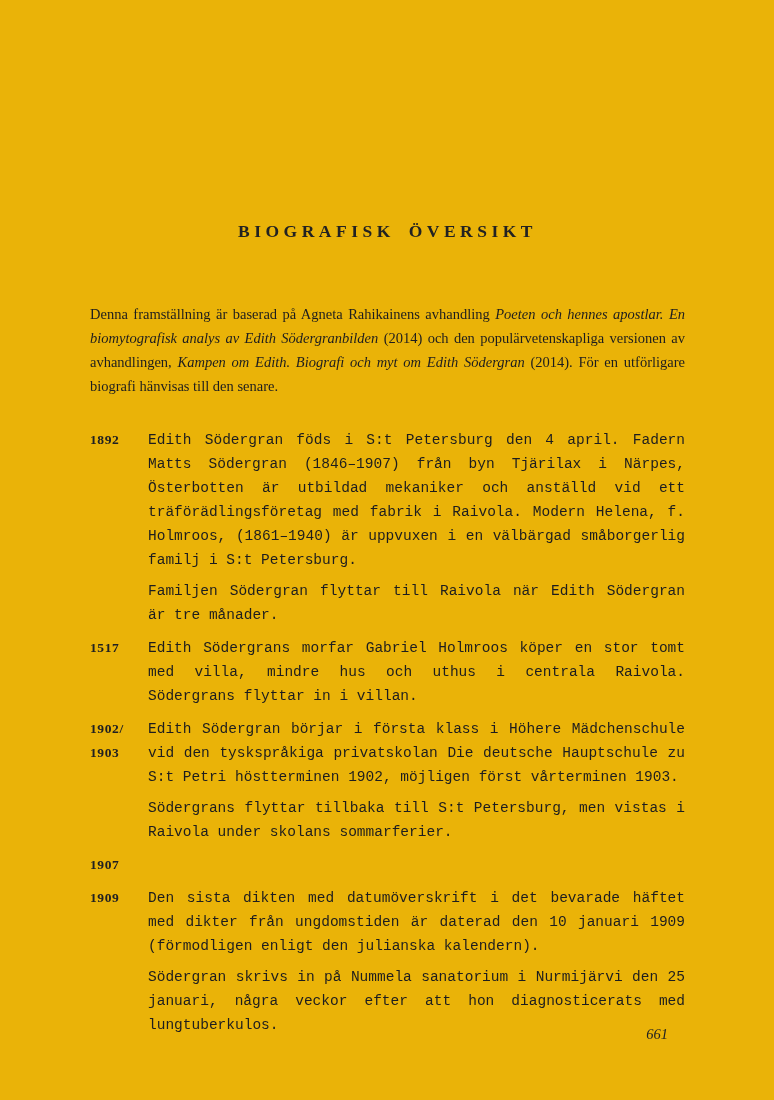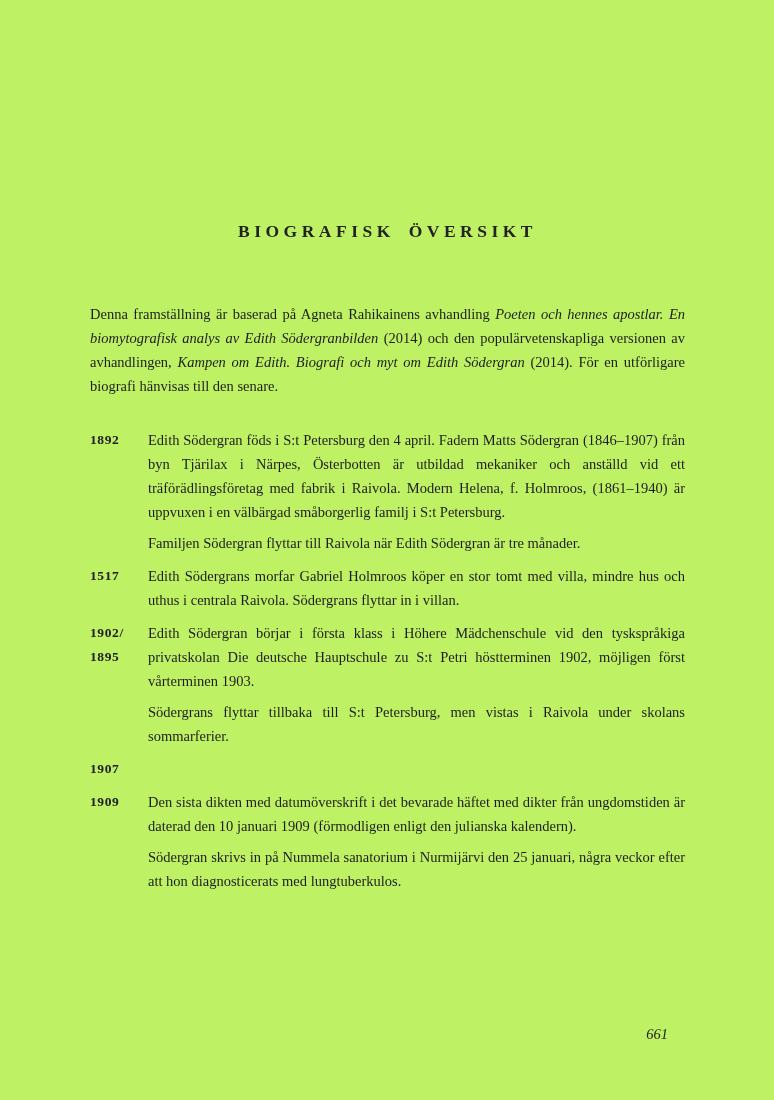--- a/index.html
+++ b/index.html
@@ -5,21 +5,21 @@
   html, body {
     margin: 0;
     padding: 0;
     background: #ffffff;
   }
   .page {
     position: relative;
     width: 774px;
     height: 1100px;
     margin: 0 auto;
-    background: #bef264;
+    background: #eab308;
     color: #1d1d1f;
     font-family: "Liberation Serif", "DejaVu Serif", serif;
     box-sizing: border-box;
     padding: 0 89px 16px 90px;
     overflow: hidden;
   }
   .title {
     margin: 0;
     padding-top: 221px;
     font-size: 17.5px;
@@ -57,20 +57,21 @@
   }
   .entry .body {
     flex: 1 1 auto;
     min-width: 0;
   }
   .entry .body p {
     margin: 0 0 7px 0;
     font-size: 14.5px;
     line-height: 24px;
     text-align: justify;
+    font-family: Liberation Mono, monospace;
   }
   .entry .body p:last-child {
     margin-bottom: 0;
   }
   .folio {
     position: absolute;
     top: 1026px;
     right: 106px;
     font-size: 14.5px;
     color: #222222;
@@ -96,21 +97,21 @@
 
   <div class="entry">
     <div class="year">1517</div>
     <div class="body">
           <p>Edith Södergrans morfar Gabriel Holmroos köper en stor tomt med villa, mindre hus och uthus i centrala Raivola. Södergrans flyttar in i villan.</p>
         </div>
   </div>
 
   <div class="entry">
     <div class="year">1902/
-1895</div>
+1903</div>
     <div class="body">
           <p>Edith Södergran börjar i första klass i Höhere Mädchenschule vid den tyskspråkiga privatskolan Die deutsche Hauptschule zu S:t Petri höstterminen 1902, möjligen först vårterminen 1903.</p>
           <p>Södergrans flyttar tillbaka till S:t Petersburg, men vistas i Raivola under skolans sommarferier.</p>
         </div>
   </div>
 
   <div class="entry">
     <div class="year">1907</div>
     <div class="body">
         </div>

